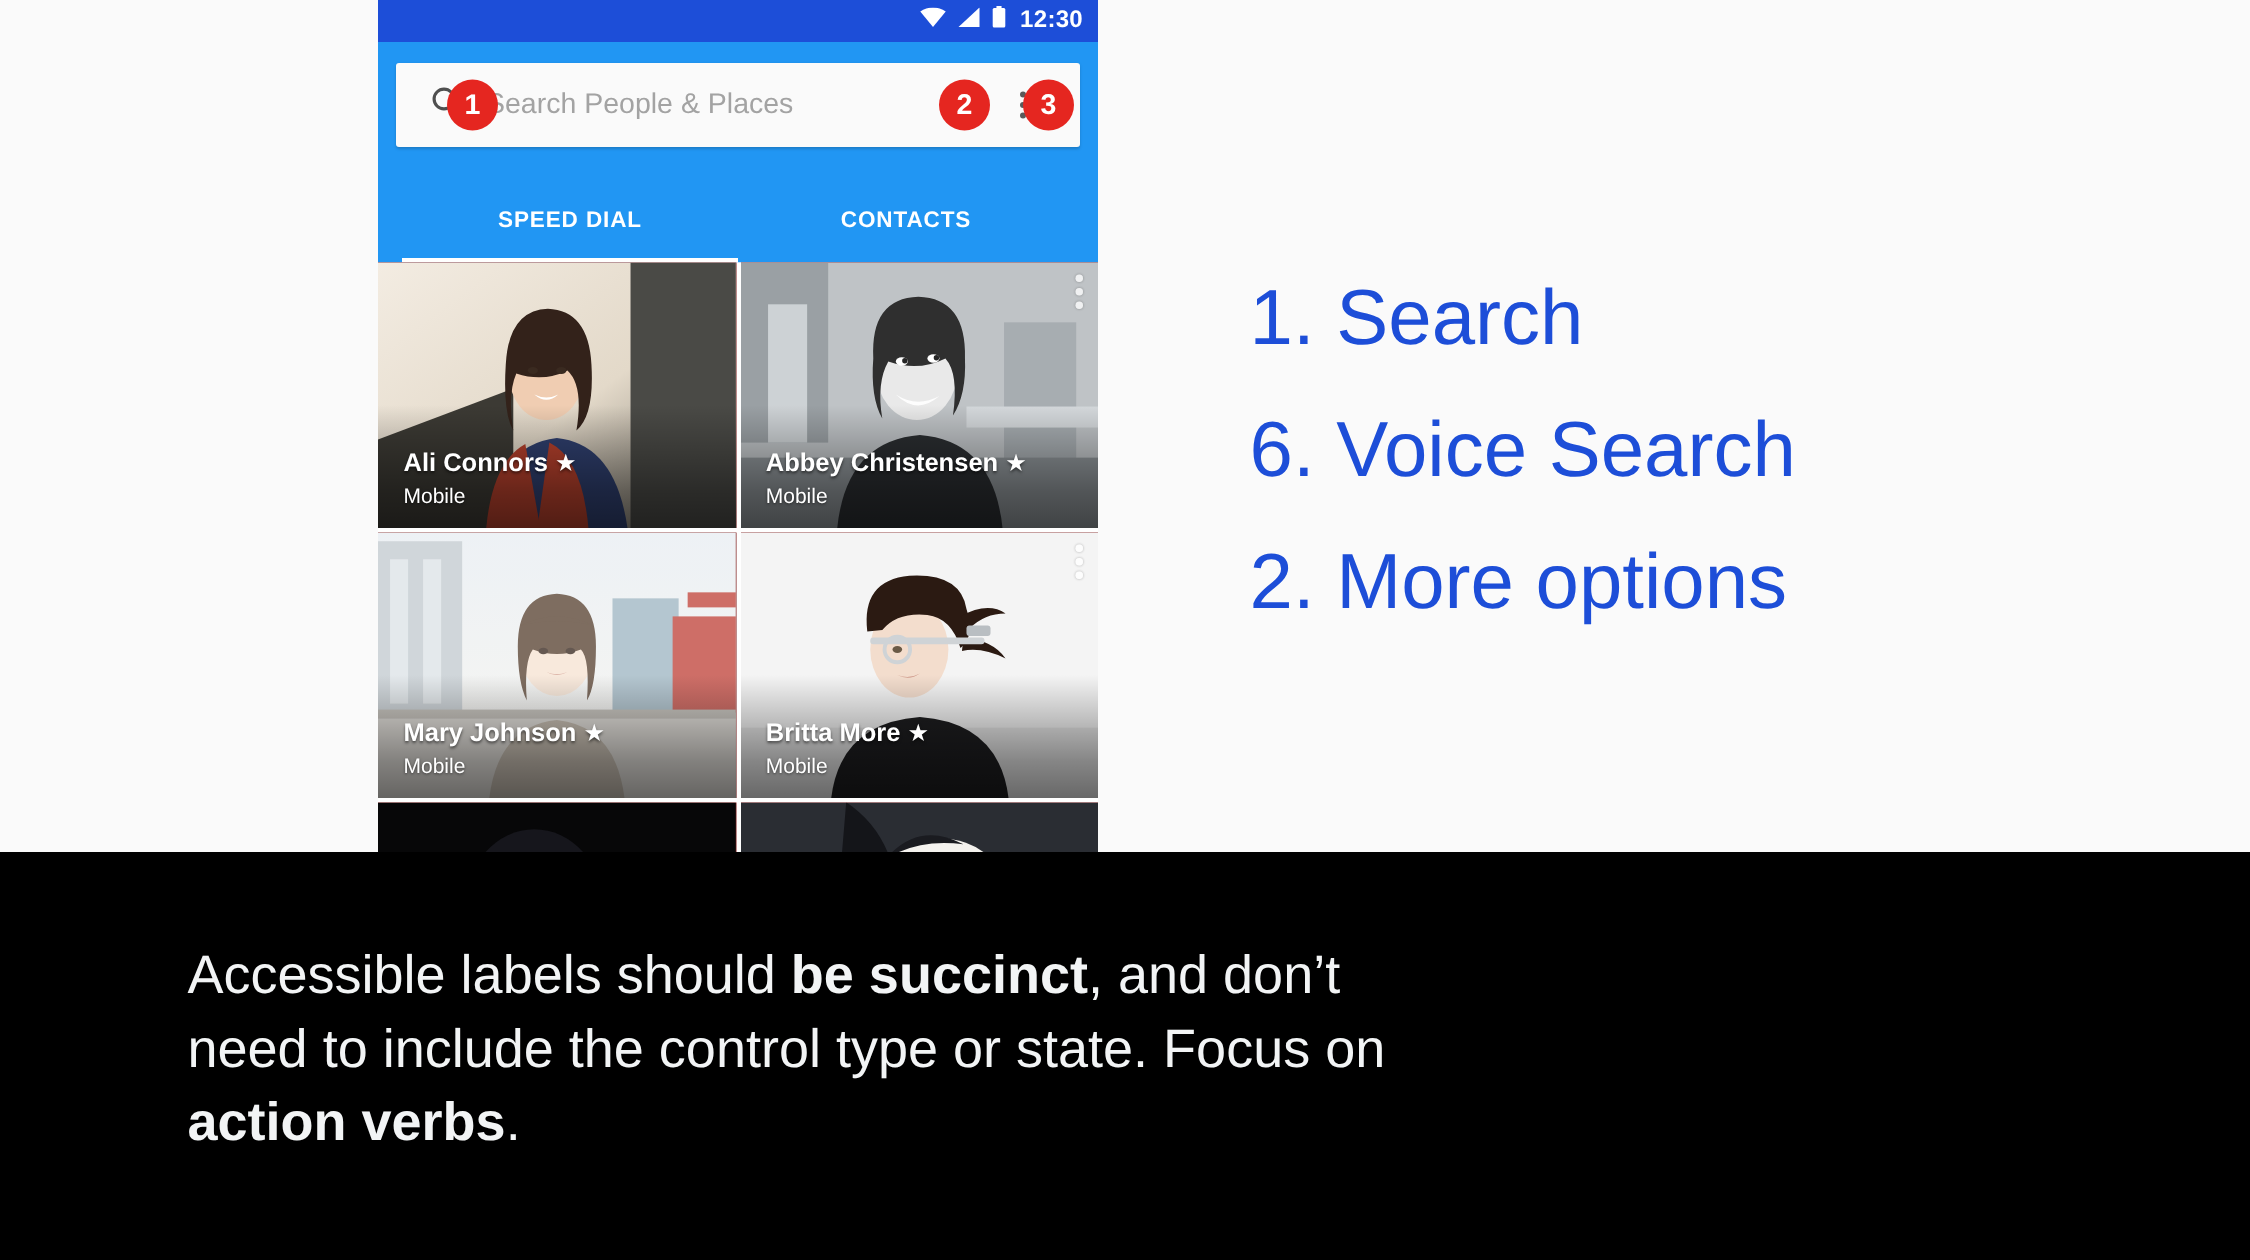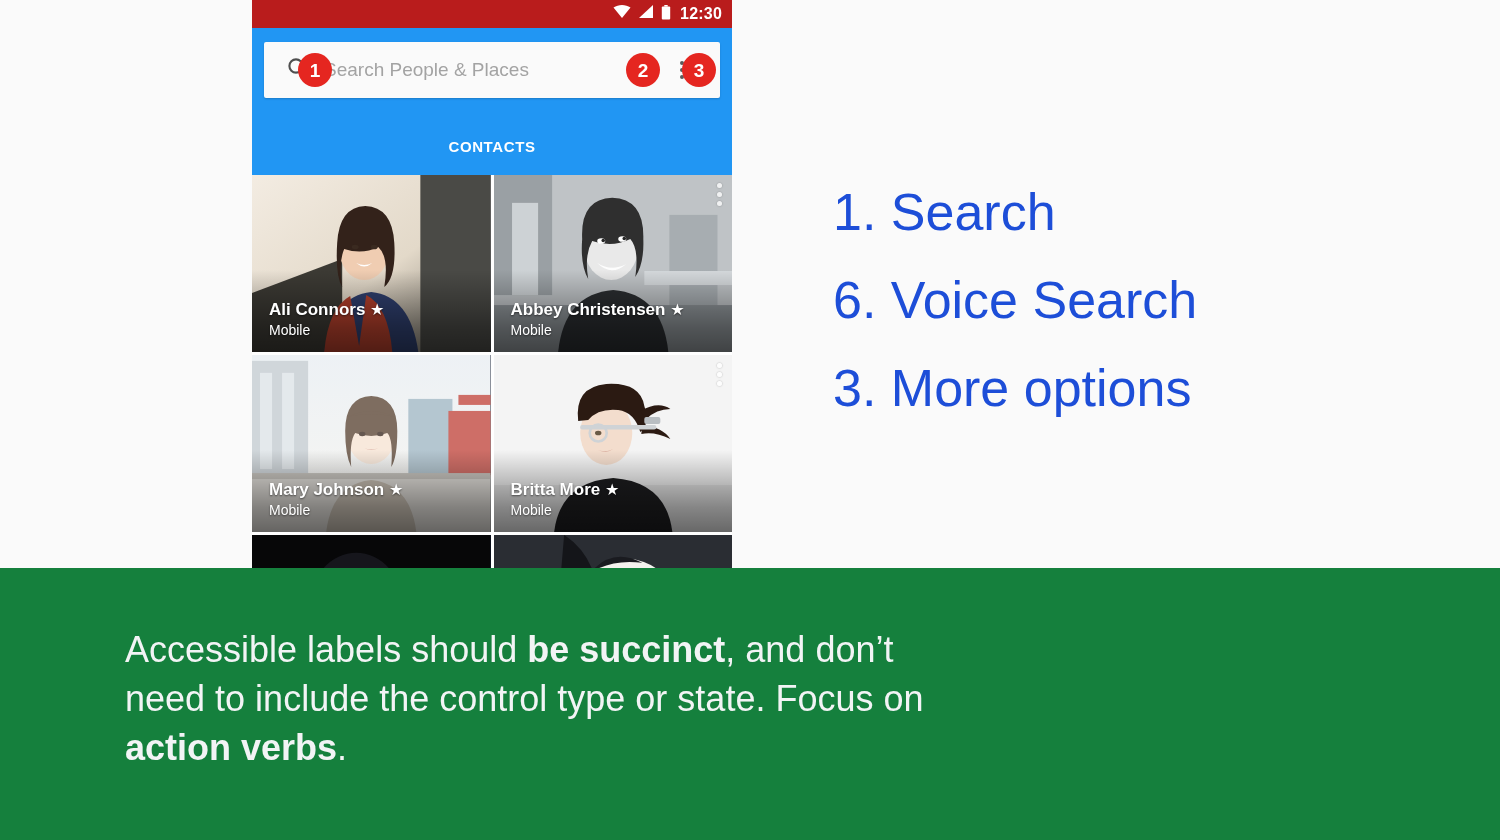--- a/index.html
+++ b/index.html
@@ -23,21 +23,21 @@
     top: 0;
     width: 480px;
     height: 568px;
     overflow: hidden;
     background: #ffffff;
   }
 
   
   #status-bar {
     height: 28px;
-    background: #b91c1c;
+    background: #1d4ed8;
     display: flex;
     align-items: center;
     justify-content: flex-end;
     padding-right: 10px;
     gap: 7px;
   }
   #status-bar .sb-icon { display: block; }
   #status-time {
     color: #ffffff;
     font-size: 16px;
@@ -149,21 +149,21 @@
   #contact-grid {
     display: grid;
     grid-template-columns: 1fr 1fr;
     gap: 3px;
     background: #ffffff;
   }
   .contact-card {
     position: relative;
     height: 177px;
     overflow: hidden;
-    background: #0f172a;
+    background: #7f1d1d;
   }
   .contact-photo {
     position: absolute;
     inset: 0;
   }
   .photo-scrim {
     position: absolute;
     left: 0; right: 0; bottom: 0;
     height: 82px;
     background: linear-gradient(to bottom, rgba(0,0,0,0) 0%, rgba(0,0,0,.42) 70%, rgba(0,0,0,.55) 100%);
@@ -219,21 +219,21 @@
     font-weight: normal;
   }
 
   
   #caption-band {
     position: absolute;
     left: 0;
     top: 568px;
     width: 1500px;
     height: 272px;
-    background: #15803d;
+    background: #000000;
   }
   #caption-text {
     position: absolute;
     left: 125px;
     top: 57px;
     width: 820px;
     color: #f2f4f5;
     font-size: 36px;
     line-height: 49px;
     font-weight: normal;
@@ -293,20 +293,23 @@
         </span>
       </span>
 
       <span class="badge" id="badge-1">1</span>
       <span class="badge" id="badge-2">2</span>
       <span class="badge" id="badge-3">3</span>
     </div>
   </div>
 
   <div id="tab-bar">
+    <div class="tab tab-active">
+      <span>SPEED DIAL</span>
+    </div>
     <div class="tab">
       <span>CONTACTS</span>
     </div>
   </div>
 
   <div id="contact-grid">
 
     <div class="contact-card">
       <div class="contact-photo">
         <svg width="100%" height="100%" viewBox="0 0 238 177" preserveAspectRatio="xMidYMid slice">
@@ -466,18 +469,18 @@
       </div>
 
     </div>
 
   </div>
 </div>
 
 <div id="legend">
   <div class="legend-item">1. Search</div>
   <div class="legend-item">6. Voice Search</div>
-  <div class="legend-item">3. More options</div>
+  <div class="legend-item">2. More options</div>
 </div>
 
 <div id="caption-band">
   <div id="caption-text"><span>Accessible labels should </span><b>be succinct</b><span>, and don’t need to include the control type or state. Focus on </span><b>action verbs</b><span>.</span></div>
 </div>
 
 </body></html>

